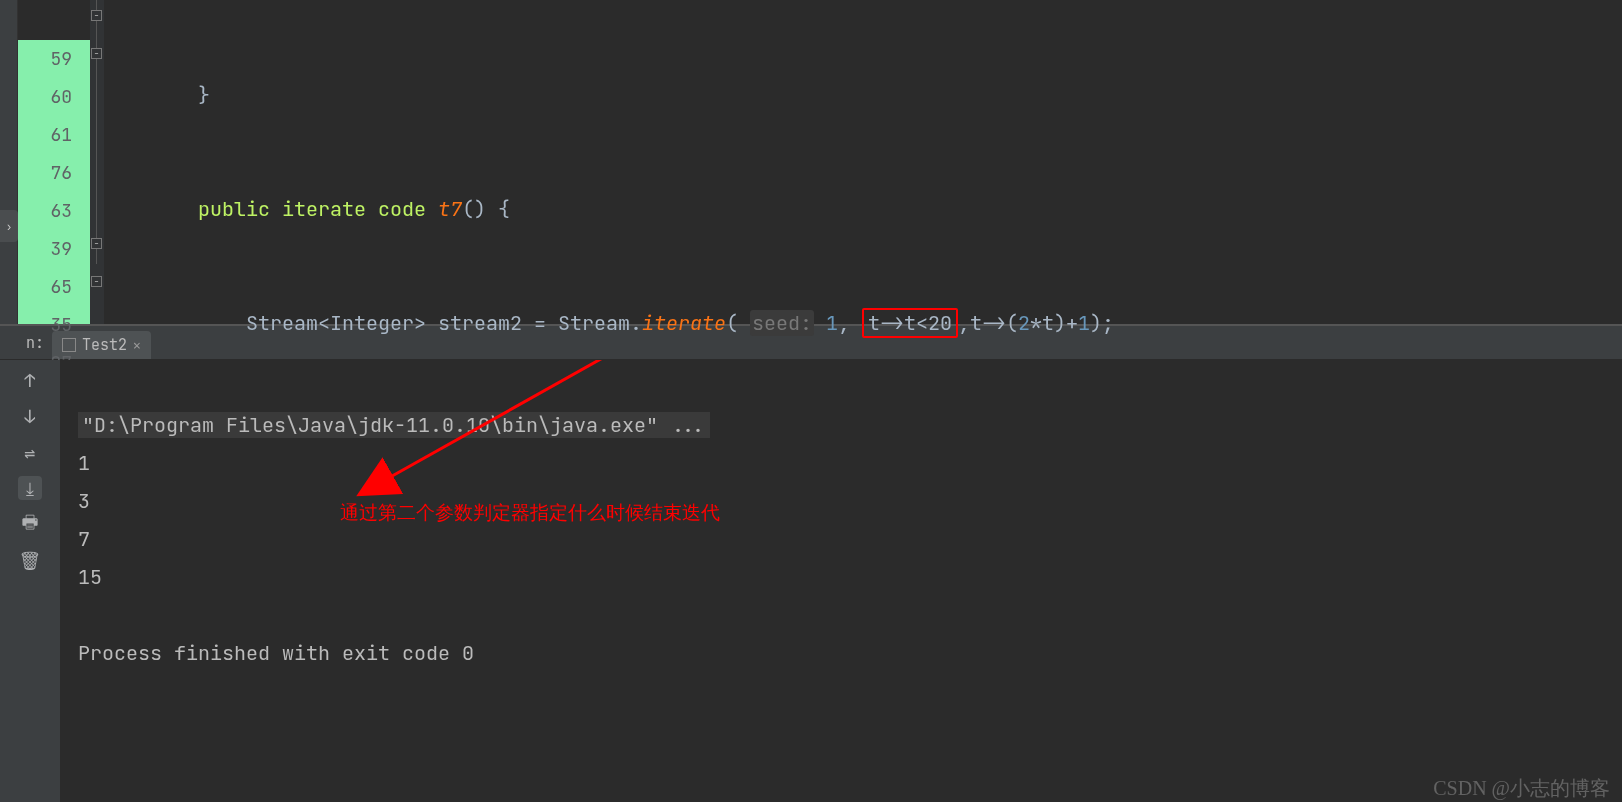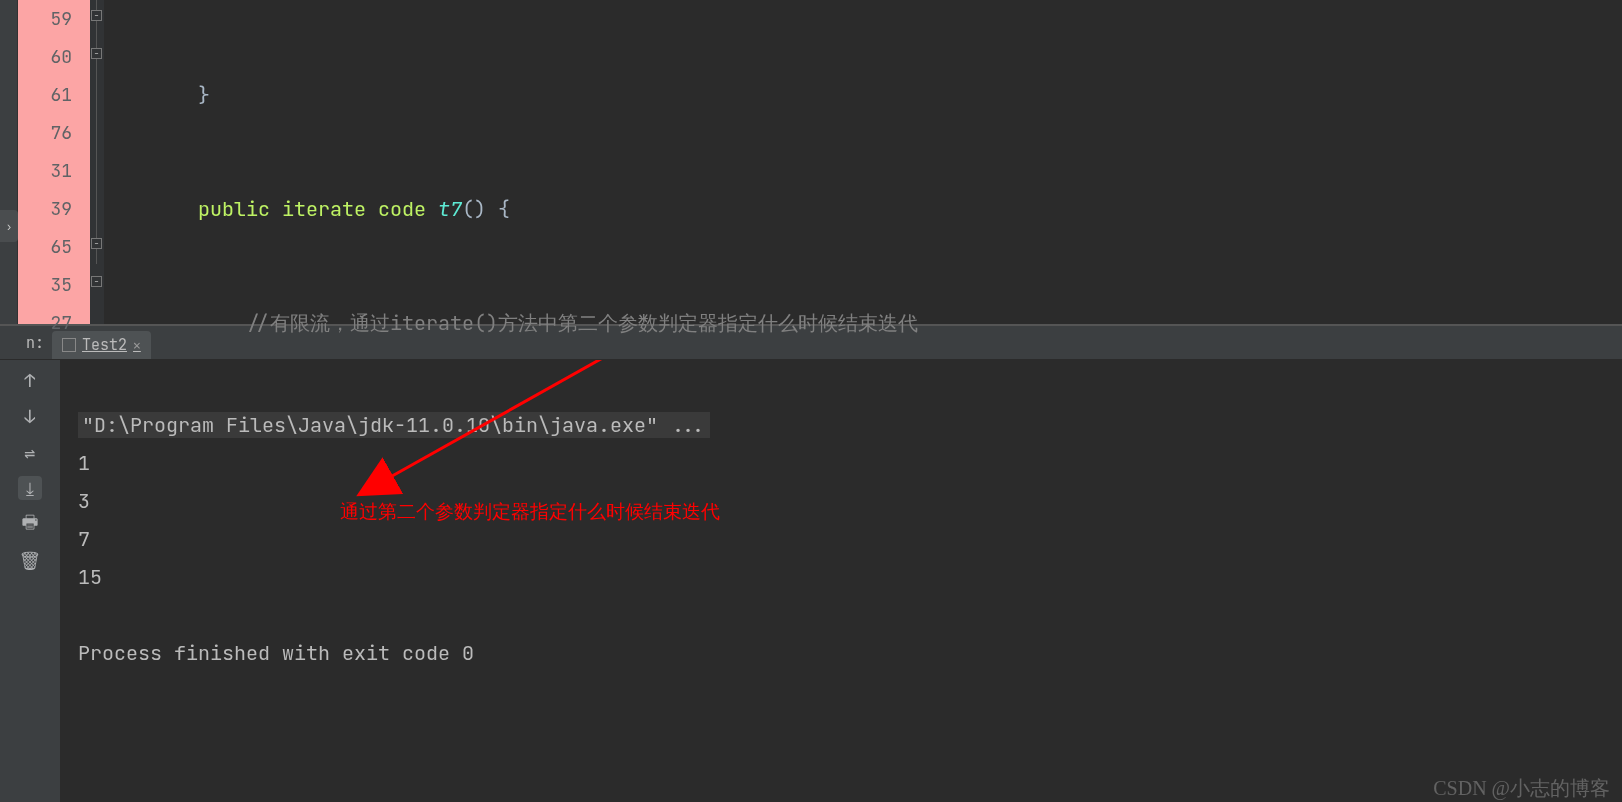--- a/index.html
+++ b/index.html
@@ -1,84 +1,83 @@
 <!DOCTYPE html>
 <html><head>
 <meta charset="utf-8">
 <style>
   * { margin:0; padding:0; box-sizing:border-box; }
   html,body { width:1622px; height:802px; background:#2b2b2b; font-family:"JetBrains Mono","Consolas",monospace; font-size:20px; overflow:hidden; }
   .root { display:flex; flex-direction:column; width:100%; height:100%; }
   
   .editor { position:relative; height:325px; display:flex; background:#2b2b2b; border-bottom:1px solid #555; }
   .left-rail { width:18px; background:#3c3f41; border-right:1px solid #323232; }
-  .gutter { width:72px; background:#fca5a5; color:#606366; text-align:right; padding-right:18px; line-height:38px; font-size:18px; position:relative; }
+  .gutter { width:72px; background:#86efac; color:#606366; text-align:right; padding-right:18px; line-height:38px; font-size:18px; position:relative;margin-top:40px; }
   .gutter .ln { height:38px; }
   .fold { width:14px; background:#313335; position:relative; }
   .fold-line { position:absolute; left:6px; top:0; bottom:60px; width:1px; background:#555; }
   .fold-mark { position:absolute; left:1px; width:11px; height:11px; border:1px solid #777; background:#313335; font-size:10px; text-align:center; line-height:9px; color:#aaa; }
   .code { position:relative; flex:1; color:#a9b7c6; line-height:38px; padding-left:10px; white-space:pre; }
   .code .row { height:38px; position:relative; }
   .kw { color:#bef264; }
   .com { color:#808080; }
   .num { color:#6897bb; }
-  .inm { color:#5eead4; font-style:italic;text-align:center; }
+  .inm { color:#f97316; font-style:italic;text-align:center; }
   .fld { color:#9876aa; font-style:italic; }
   .hint { color:#787878; background:#3b3b3b; border-radius:3px; padding:0 2px; }
   .redbox { border:2px solid #ff0000; padding:0 4px; border-radius:2px; }
   
   .tw-header { height:38px; background:#3c3f41; display:flex; align-items:center; border-top:1px solid #555; border-bottom:1px solid #2b2b2b; }
   .tw-left { width:18px; height:100%; }
   .tw-run { color:#bbb; font-size:15px; padding:0 8px; }
-  .tw-tab { display:flex; align-items:center; gap:6px; background:#4e5254; color:#bbb; height:28px; margin-top:5px; padding:0 10px; font-size:15px; border-radius:4px 4px 0 0;text-decoration:underline; }
+  .tw-tab { display:flex; align-items:center; gap:6px; background:#4e5254; color:#bbb; height:28px; margin-top:5px; padding:0 10px; font-size:15px; border-radius:4px 4px 0 0; }
   .tw-tab .ico { width:14px; height:14px; border:1px solid #888; display:inline-block; }
   .tw-tab .x { color:#999; font-size:13px; }
   
   .console { flex:1; display:flex; position:relative; background:#2b2b2b; }
   .tool-col { width:60px; background:#3c3f41; display:flex; flex-direction:column; align-items:center; padding-top:8px; gap:12px; }
   .tool-btn { width:24px; height:24px; display:flex; align-items:center; justify-content:center; color:#afb1b3; font-size:18px; cursor:pointer; }
   .tool-btn.sel { background:#4e5254; border-radius:4px; }
   .out { flex:1; color:#bbbbbb; padding:8px 18px; line-height:38px; white-space:pre; position:relative; }
   .out .cmd { background:#3a3a3a; padding:0 4px; }
-  .annotation-text { position:absolute; color:#ff0000; font-size:19px; font-family:Liberation Mono, monospace; }
+  .annotation-text { position:absolute; color:#ff0000; font-size:19px; font-family:Liberation Sans, sans-serif; }
   svg.arrow { position:absolute; pointer-events:none; }
   .watermark { position:absolute; bottom:0; right:12px; color:rgba(200,200,200,0.35); font-family:Liberation Serif, serif; font-size:20px; }
   .gutter-handle { position:absolute; left:0; top:210px; width:18px; height:32px; background:#4a4d4f; border-radius:0 4px 4px 0; color:#ccc; font-size:11px; text-align:center; line-height:32px; }
 </style>
 </head>
 <body>
 
 <div class="root">
 
   <div class="editor">
     <div class="left-rail">
       <div class="gutter-handle">›</div>
     </div>
     <div class="gutter">
       <div class="ln">59</div>
       <div class="ln">60</div>
       <div class="ln">61</div>
       <div class="ln">76</div>
-      <div class="ln">31</div>
+      <div class="ln">63</div>
       <div class="ln">39</div>
       <div class="ln">65</div>
       <div class="ln">35</div>
       <div class="ln">27</div>
     </div>
     <div class="fold">
       <div class="fold-line"></div>
       <div class="fold-mark" style="top:10px;">-</div>
       <div class="fold-mark" style="top:48px;">-</div>
       <div class="fold-mark" style="top:238px;">-</div>
       <div class="fold-mark" style="top:276px;">-</div>
     </div>
     <div class="code">
       <div class="row">       <span>}</span></div>
       <div class="row">       <span class="kw">public</span> <span class="kw">iterate</span> <span class="kw">code</span> <span class="inm">t7</span><span>() {</span></div>
-      <div class="row">           <span class="com">//有限流，通过iterate()方法中第二个参数判定器指定什么时候结束迭代</span></div>
       <div class="row">           <span>Stream&lt;Integer&gt; stream2 = Stream.</span><span class="inm">iterate</span><span>( </span><span class="hint">seed:</span><span> </span><span class="num">1</span><span>, </span><span class="redbox">t-&gt;t&lt;20</span><span>,t-&gt;(</span><span class="num">2</span><span>*t)+</span><span class="num">1</span><span>);</span></div>
       <div class="row">           <span>stream2.forEach(System.</span><span class="fld">out</span><span>::println);</span></div>
       <div class="row"></div>
       <div class="row">       <span>}</span></div>
       
       
     </div>
   </div>
 
   <div class="tw-header">

